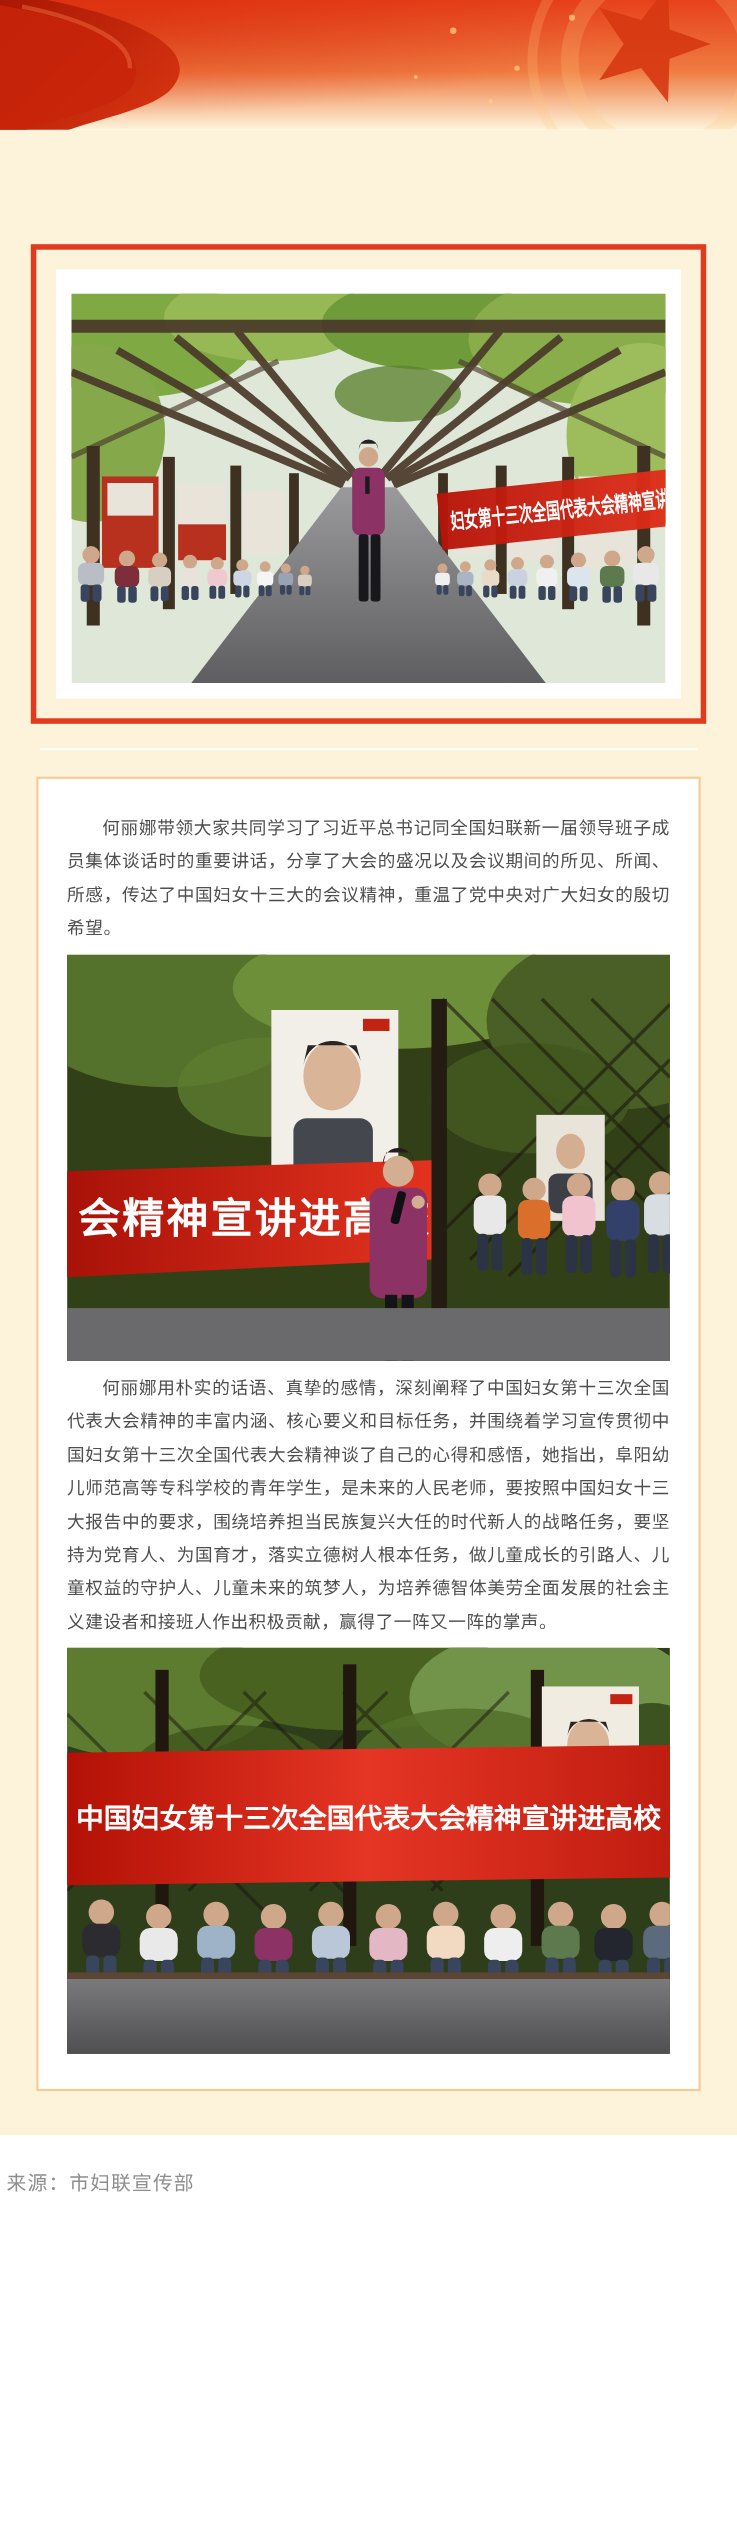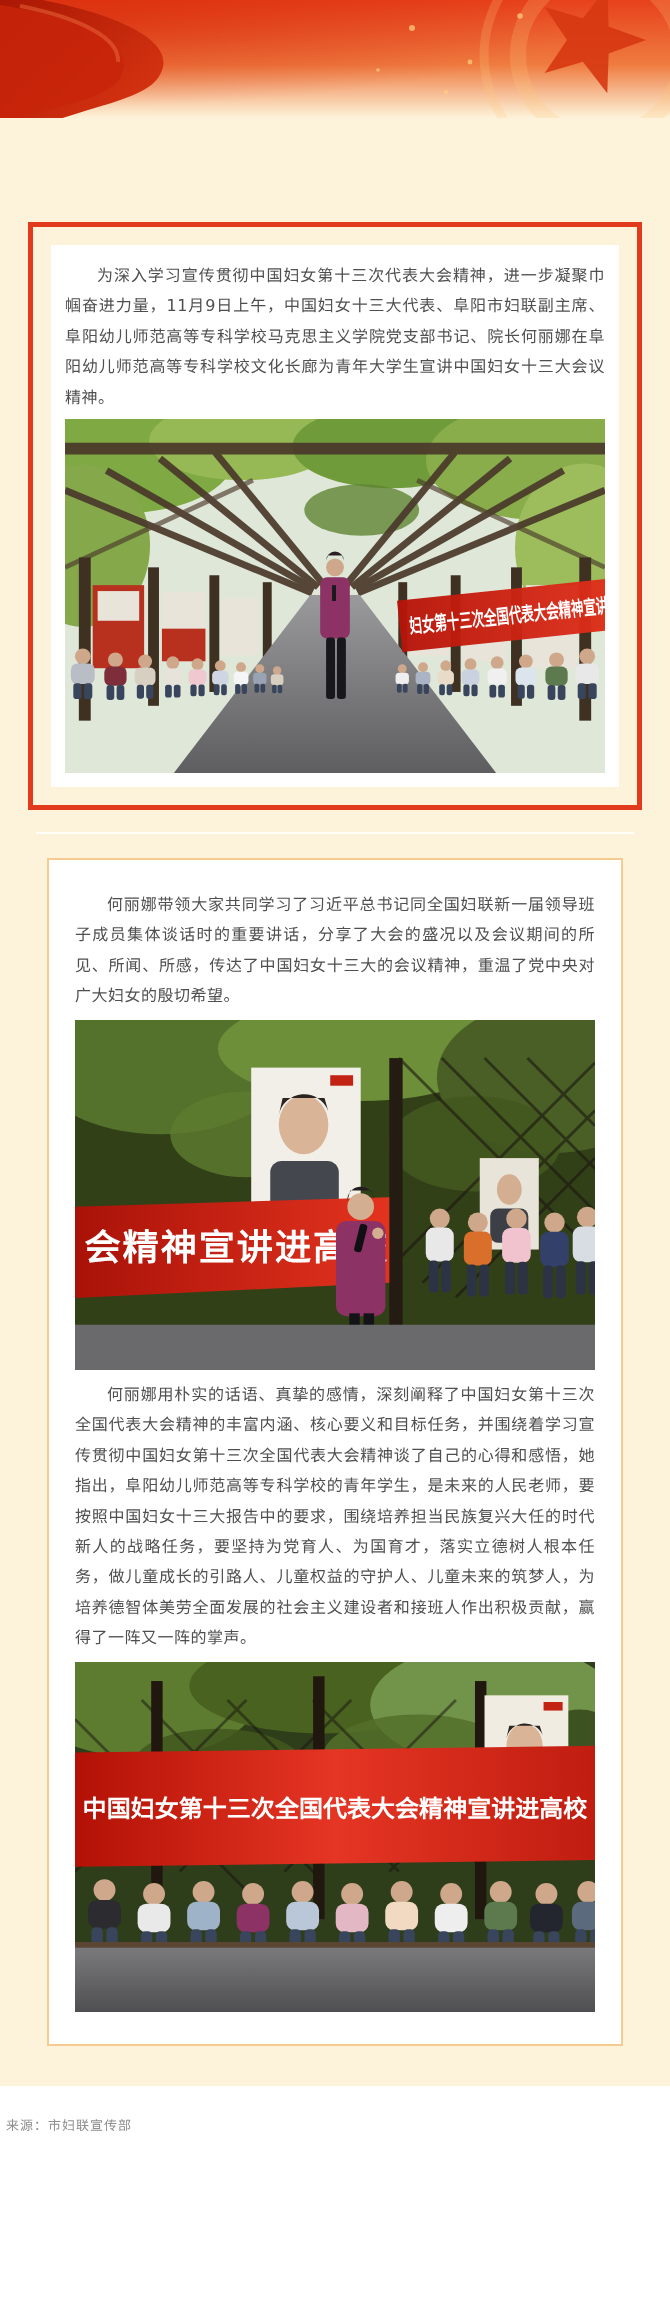--- a/index.html
+++ b/index.html
@@ -12,33 +12,33 @@
   
   .content{background:#fdf3da;padding:104px 0 40px;}
 
   
   .highlight-box{margin:0 28px;border:5px solid #e23a1d;background:#fdf3da;padding:18px;}
   .inner-panel{background:#ffffff;padding:16px 14px 14px;}
 
   .divider{height:2px;background:rgba(255,255,255,0.78);margin:22px 36px 24px;}
 
   
-  .body-box{margin:0 47px;border:2px solid #f5cb92;background:#ffffff;padding:26px 26px 22px;}
+  .body-box{margin:0 33px;border:2px solid #f5cb92;background:#ffffff;padding:26px 26px 22px;}
 
   .para{font-size:16px;line-height:1.9;color:#4f4f4f;text-align:justify;
         text-indent:2em;margin:0 0 4px;letter-spacing:0.5px;}
   .body-box .para{margin:4px 0 8px;}
 
   .photo{width:100%;margin:6px 0 0;line-height:0;}
   .photo svg{display:block;width:100%;height:auto;}
   .body-box .photo{margin:8px 0 10px;}
 
   
   .footer{background:#ffffff;padding:26px 10px 14px 6px;}
-  .footer p{margin:0;font-size:13px;line-height:2.1;color:#8e8e8e;letter-spacing:1px;}
+  .footer p{margin:0;font-size:18px;line-height:2.1;color:#8e8e8e;letter-spacing:1px;}
 
   .banner-text{font-family:"DejaVu Sans","Liberation Sans",sans-serif;font-weight:bold;fill:#ffffff;}
 </style>
 </head>
 <body>
 
 <svg width="0" height="0" style="position:absolute" aria-hidden="true">
   <defs>
     <g id="sit">
       <circle cx="10" cy="5" r="5" fill="#cfa88b"></circle>
@@ -95,21 +95,20 @@
         <circle cx="446" cy="92" r="2"></circle>
         <circle cx="378" cy="70" r="1.8"></circle>
       </g>
     </svg>
   </div>
 
   <div class="content">
 
     <section class="highlight-box">
       <div class="inner-panel">
-        <p class="para">为深入学习宣传贯彻中国妇女第十三次代表大会精神，进一步凝聚巾帼奋进力量，11月9日上午，中国妇女十三大代表、阜阳市妇联副主席、阜阳幼儿师范高等专科学校马克思主义学院党支部书记、院长何丽娜在阜阳幼儿师范高等专科学校文化长廊为青年大学生宣讲中国妇女十三大会议精神。</p>
 
         <div class="photo">
           <svg viewBox="0 0 546 358">
             <defs>
               <linearGradient id="road1" x1="0" y1="0" x2="0" y2="1">
                 <stop offset="0" stop-color="#9a9a9c"></stop>
                 <stop offset="1" stop-color="#5e5e60"></stop>
               </linearGradient>
               <linearGradient id="bn1" x1="0" y1="0" x2="1" y2="0">
                 <stop offset="0" stop-color="#b61408"></stop>

